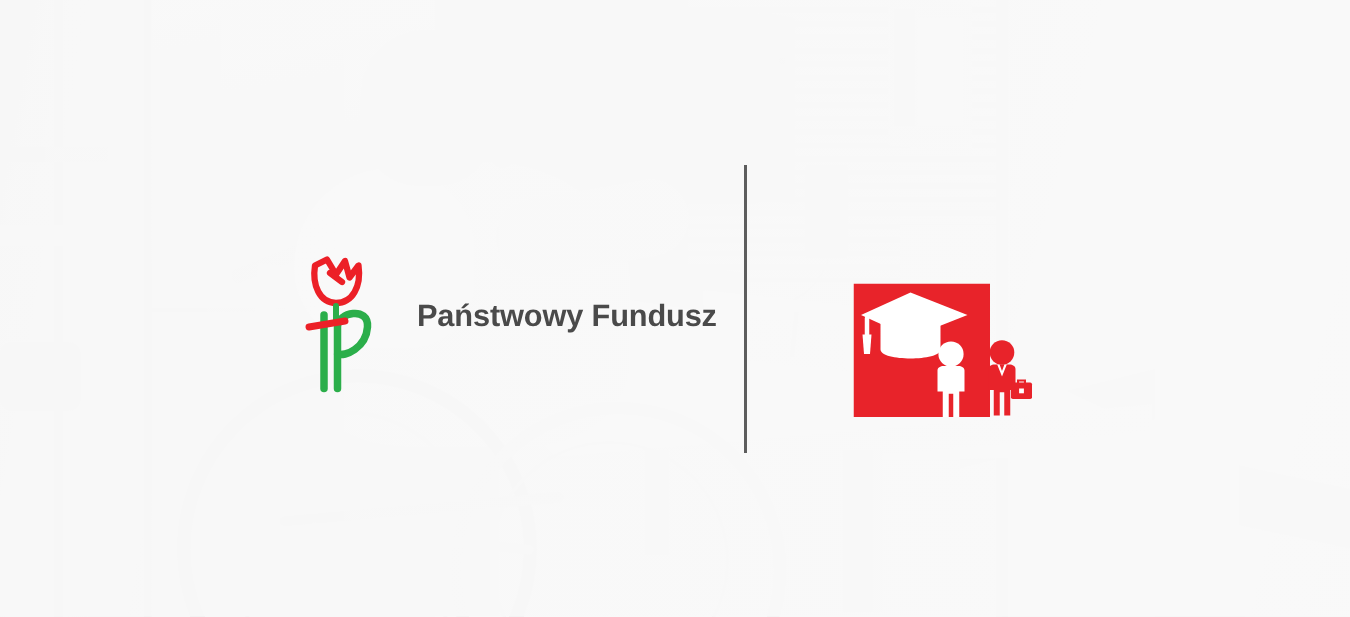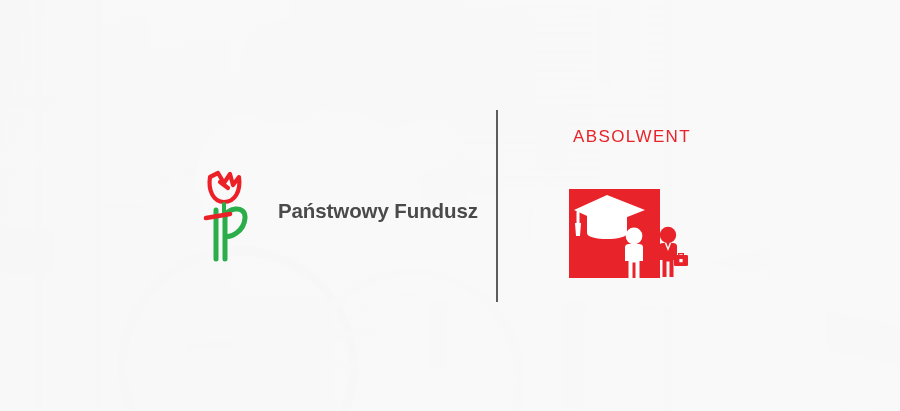--- a/index.html
+++ b/index.html
@@ -312,21 +312,20 @@
       </span>
 
       <div id="pfron-name">
         <div>Państwowy Fundusz</div>
       </div>
     </div>
 
     <div id="divider"></div>
 
     <div id="program-block">
-      <div id="program-name">ABSOLWENT</div>
     </div>
 
     <div id="program-emblem">
       <svg id="emblem-svg" viewBox="0 0 120 92" xmlns="http://www.w3.org/2000/svg">
 
         <rect x="0" y="0" width="91" height="89" fill="#E8232A"></rect>
 
         <g fill="#FFFFFF">
 
           <path d="M38 6 L76 21 L38 36 L5 21 Z"></path>

